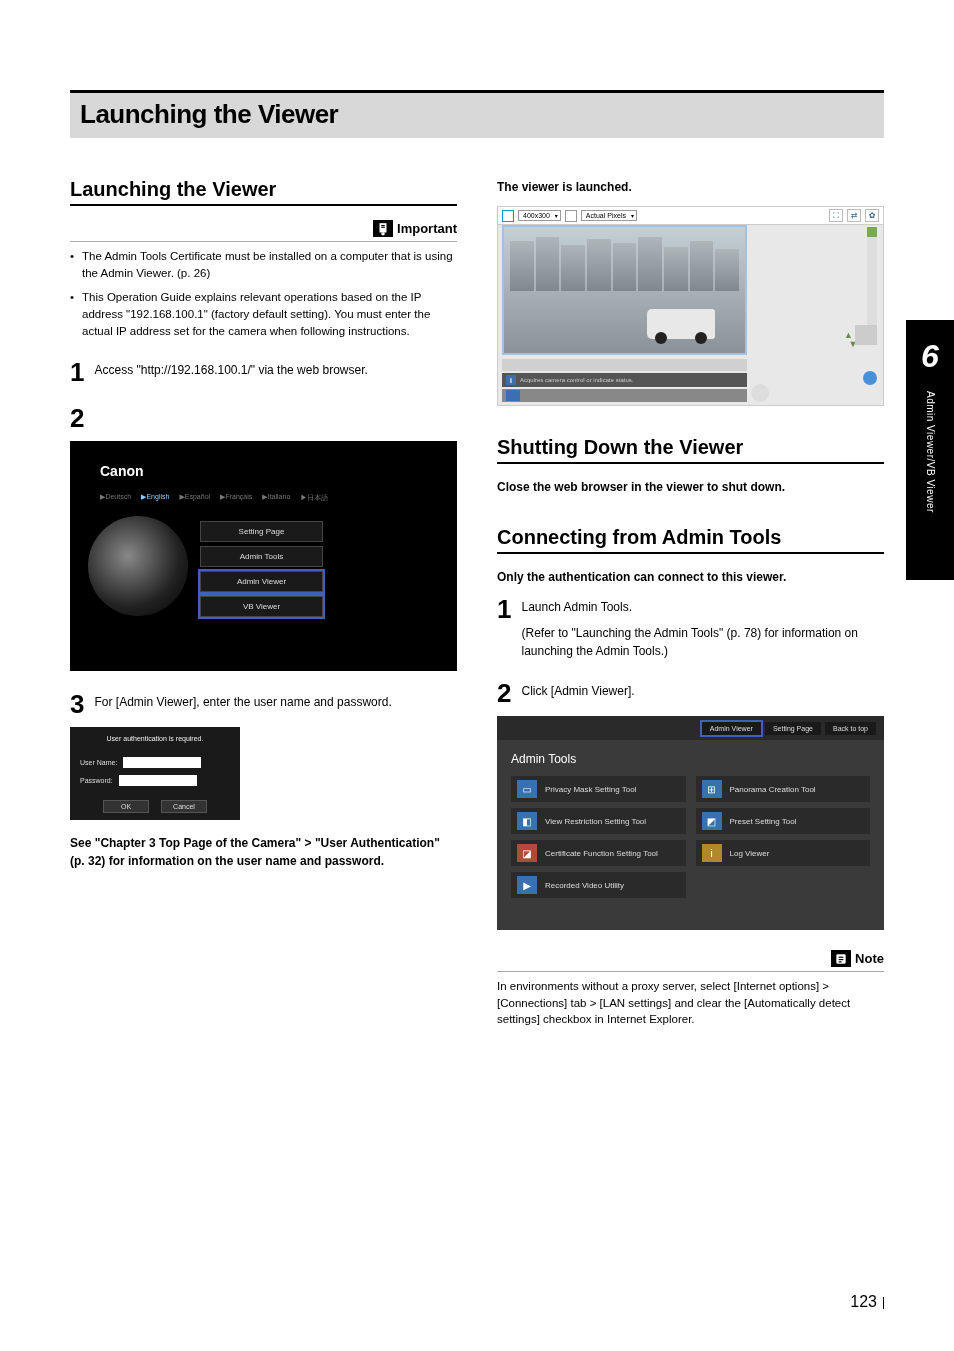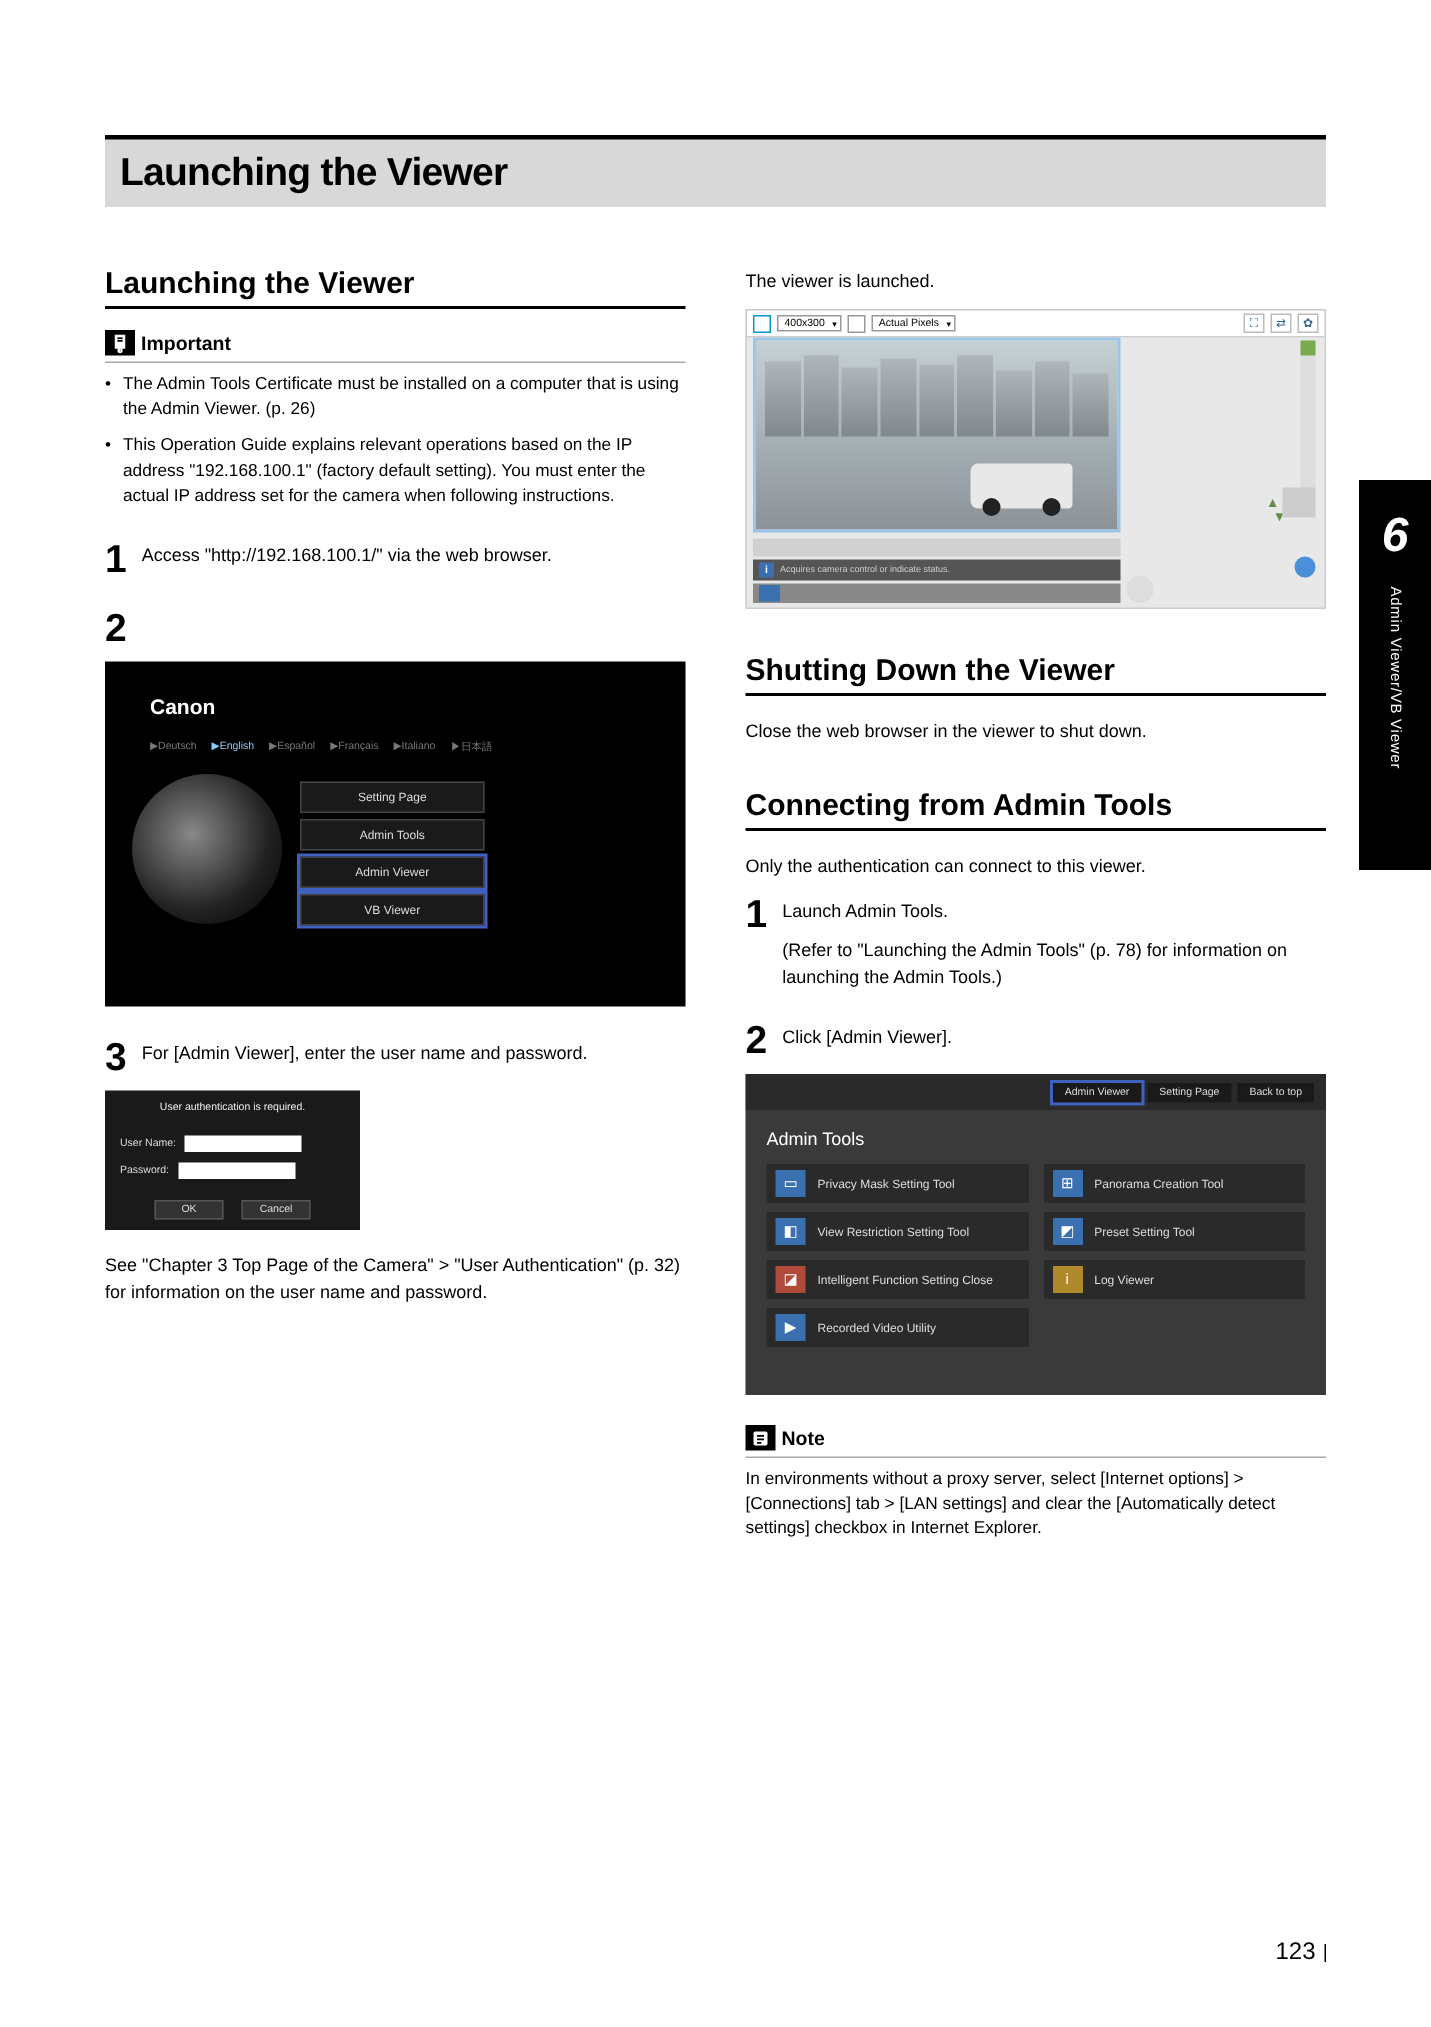--- a/index.html
+++ b/index.html
@@ -65,37 +65,38 @@
     margin-bottom: 14px;
   }
   .section-title.mt { margin-top: 30px; }
   .callout-hdr {
     display: flex;
     align-items: center;
     gap: 4px;
     border-bottom: 1px solid #aaa;
     padding-bottom: 4px;
     margin-bottom: 6px;
+    justify-content: flex-end;
   }
   .callout-hdr .label { font-weight: bold; font-size: 13px; }
   .icon-box {
     width: 20px; height: 17px; background: #000; position: relative;
     display: inline-flex; align-items: center; justify-content: center;
   }
   .icon-box svg { width: 14px; height: 14px; }
   .bullets { list-style: none; font-size: 11.5px; line-height: 1.45; }
   .bullets li { position: relative; padding-left: 12px; margin-bottom: 8px; }
   .bullets li::before { content: "•"; position: absolute; left: 0; top: 0; }
   .step { display: flex; gap: 10px; margin: 20px 0 10px 0; }
   .step .num {
     font-size: 26px; font-weight: bold; font-family: "Arial Narrow", Arial, sans-serif;
     line-height: 1;
   }
   .step .txt { font-size: 12px; line-height: 1.5; padding-top: 2px; }
-  .body-text { font-size: 12px; line-height: 1.5; margin-bottom: 10px; }
+  .body-text { font-size: 12px; line-height: 1.5; margin-bottom: 10px; font-weight: bold; }
   .note-text { font-size: 11.5px; line-height: 1.45; }
   .fig {
     background: #000; width: 100%; position: relative; overflow: hidden;
   }
   .fig.top-page { height: 230px; margin: 10px 0 18px 0; }
   .fig.auth { width: 170px; height: 93px; background:#1a1a1a; margin: 10px 0 14px 0; }
   .fig.viewer { height: 200px; background:#e8e8e8; margin: 10px 0 20px 0; border:1px solid #ccc;}
   .fig.admin-tools { height: 214px; background:#3a3a3a; margin: 10px 0 20px 0; }
   
   .tp-logo { position:absolute; top:22px; left:30px; color:#fff; font-size:14px; font-weight:bold; }
@@ -319,21 +320,21 @@
           <div class="at-item">
               <span class="at-icon">◧</span>
               <span class="at-label">View Restriction Setting Tool</span>
             </div>
           <div class="at-item">
               <span class="at-icon">◩</span>
               <span class="at-label">Preset Setting Tool</span>
             </div>
           <div class="at-item">
               <span class="at-icon r">◪</span>
-              <span class="at-label">Intelligent Function Setting Close</span>
+              <span class="at-label">Certificate Function Setting Tool</span>
             </div>
           <div class="at-item">
               <span class="at-icon y">i</span>
               <span class="at-label">Log Viewer</span>
             </div>
           <div class="at-item">
               <span class="at-icon">▶</span>
               <span class="at-label">Recorded Video Utility</span>
             </div>
         </div>

